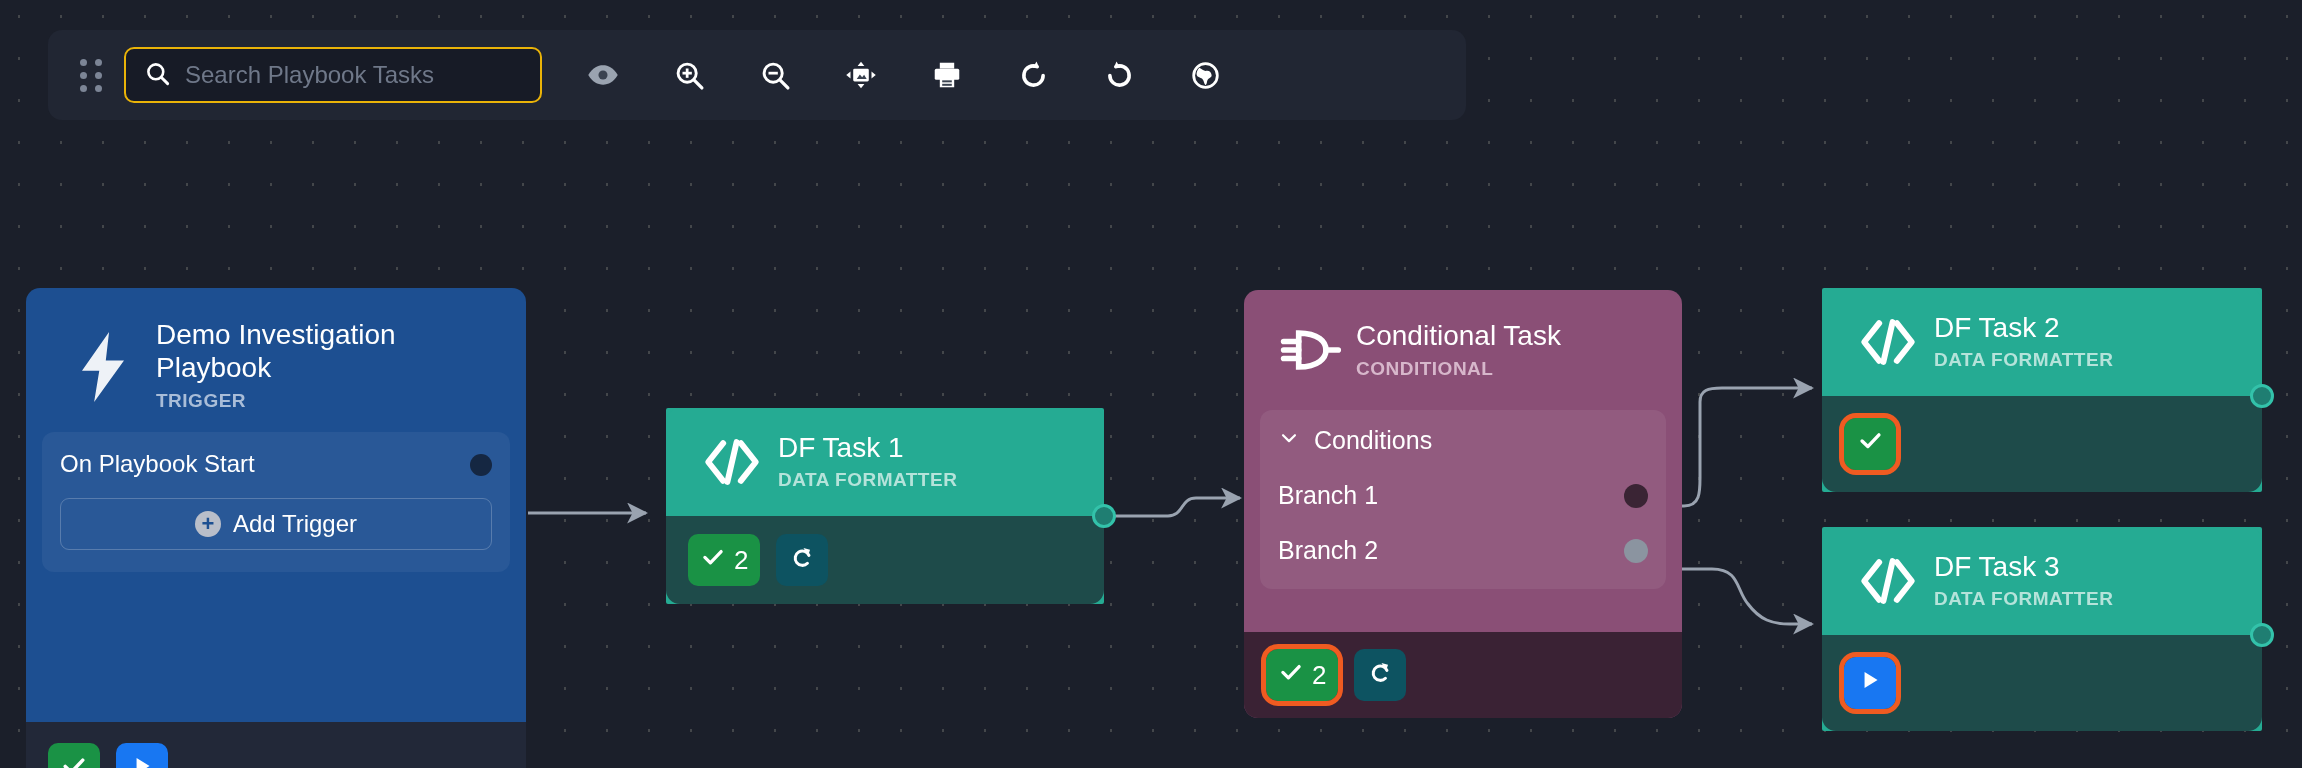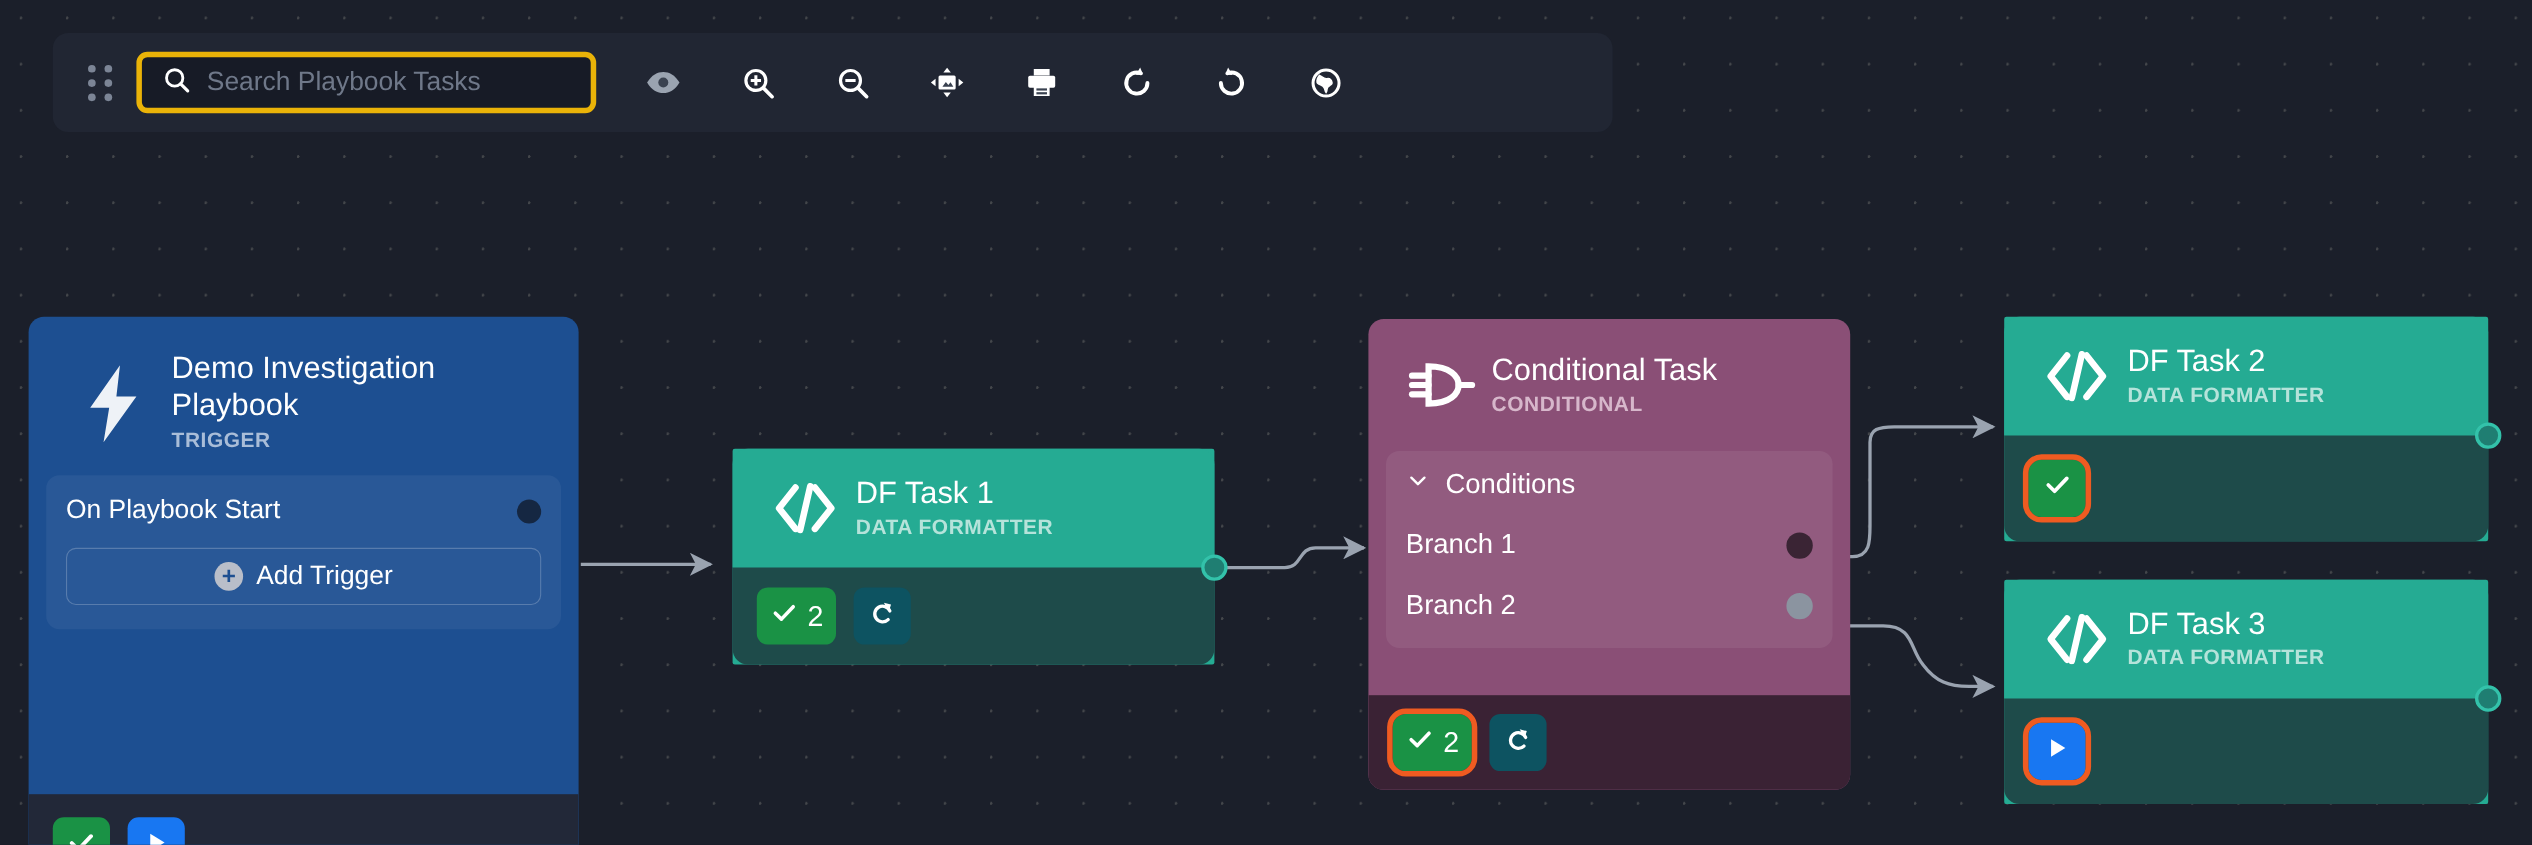--- a/index.html
+++ b/index.html
@@ -49,21 +49,21 @@
     gap: 6px 8px;
     align-content: center; justify-content: center;
     cursor: grab; flex: none;
   }
   .drag-handle i { width: 7px; height: 7px; border-radius: 50%; background: #7c8596; display:block; }
 
   .searchbox {
     width: 418px; height: 56px;
     margin-left: 16px;
     background: #171b26;
-    border: 5px solid #eab308;
+    border: 2px solid #eab308;
     border-radius: 10px;
     display: flex; align-items: center;
     padding: 0 18px; gap: 14px;
     flex: none;
   }
   .searchbox input {
     background: transparent; border: none; outline: none;
     color: #e6e9ef;
     font-size: 24px;
     font-family: "Liberation Sans", sans-serif;

